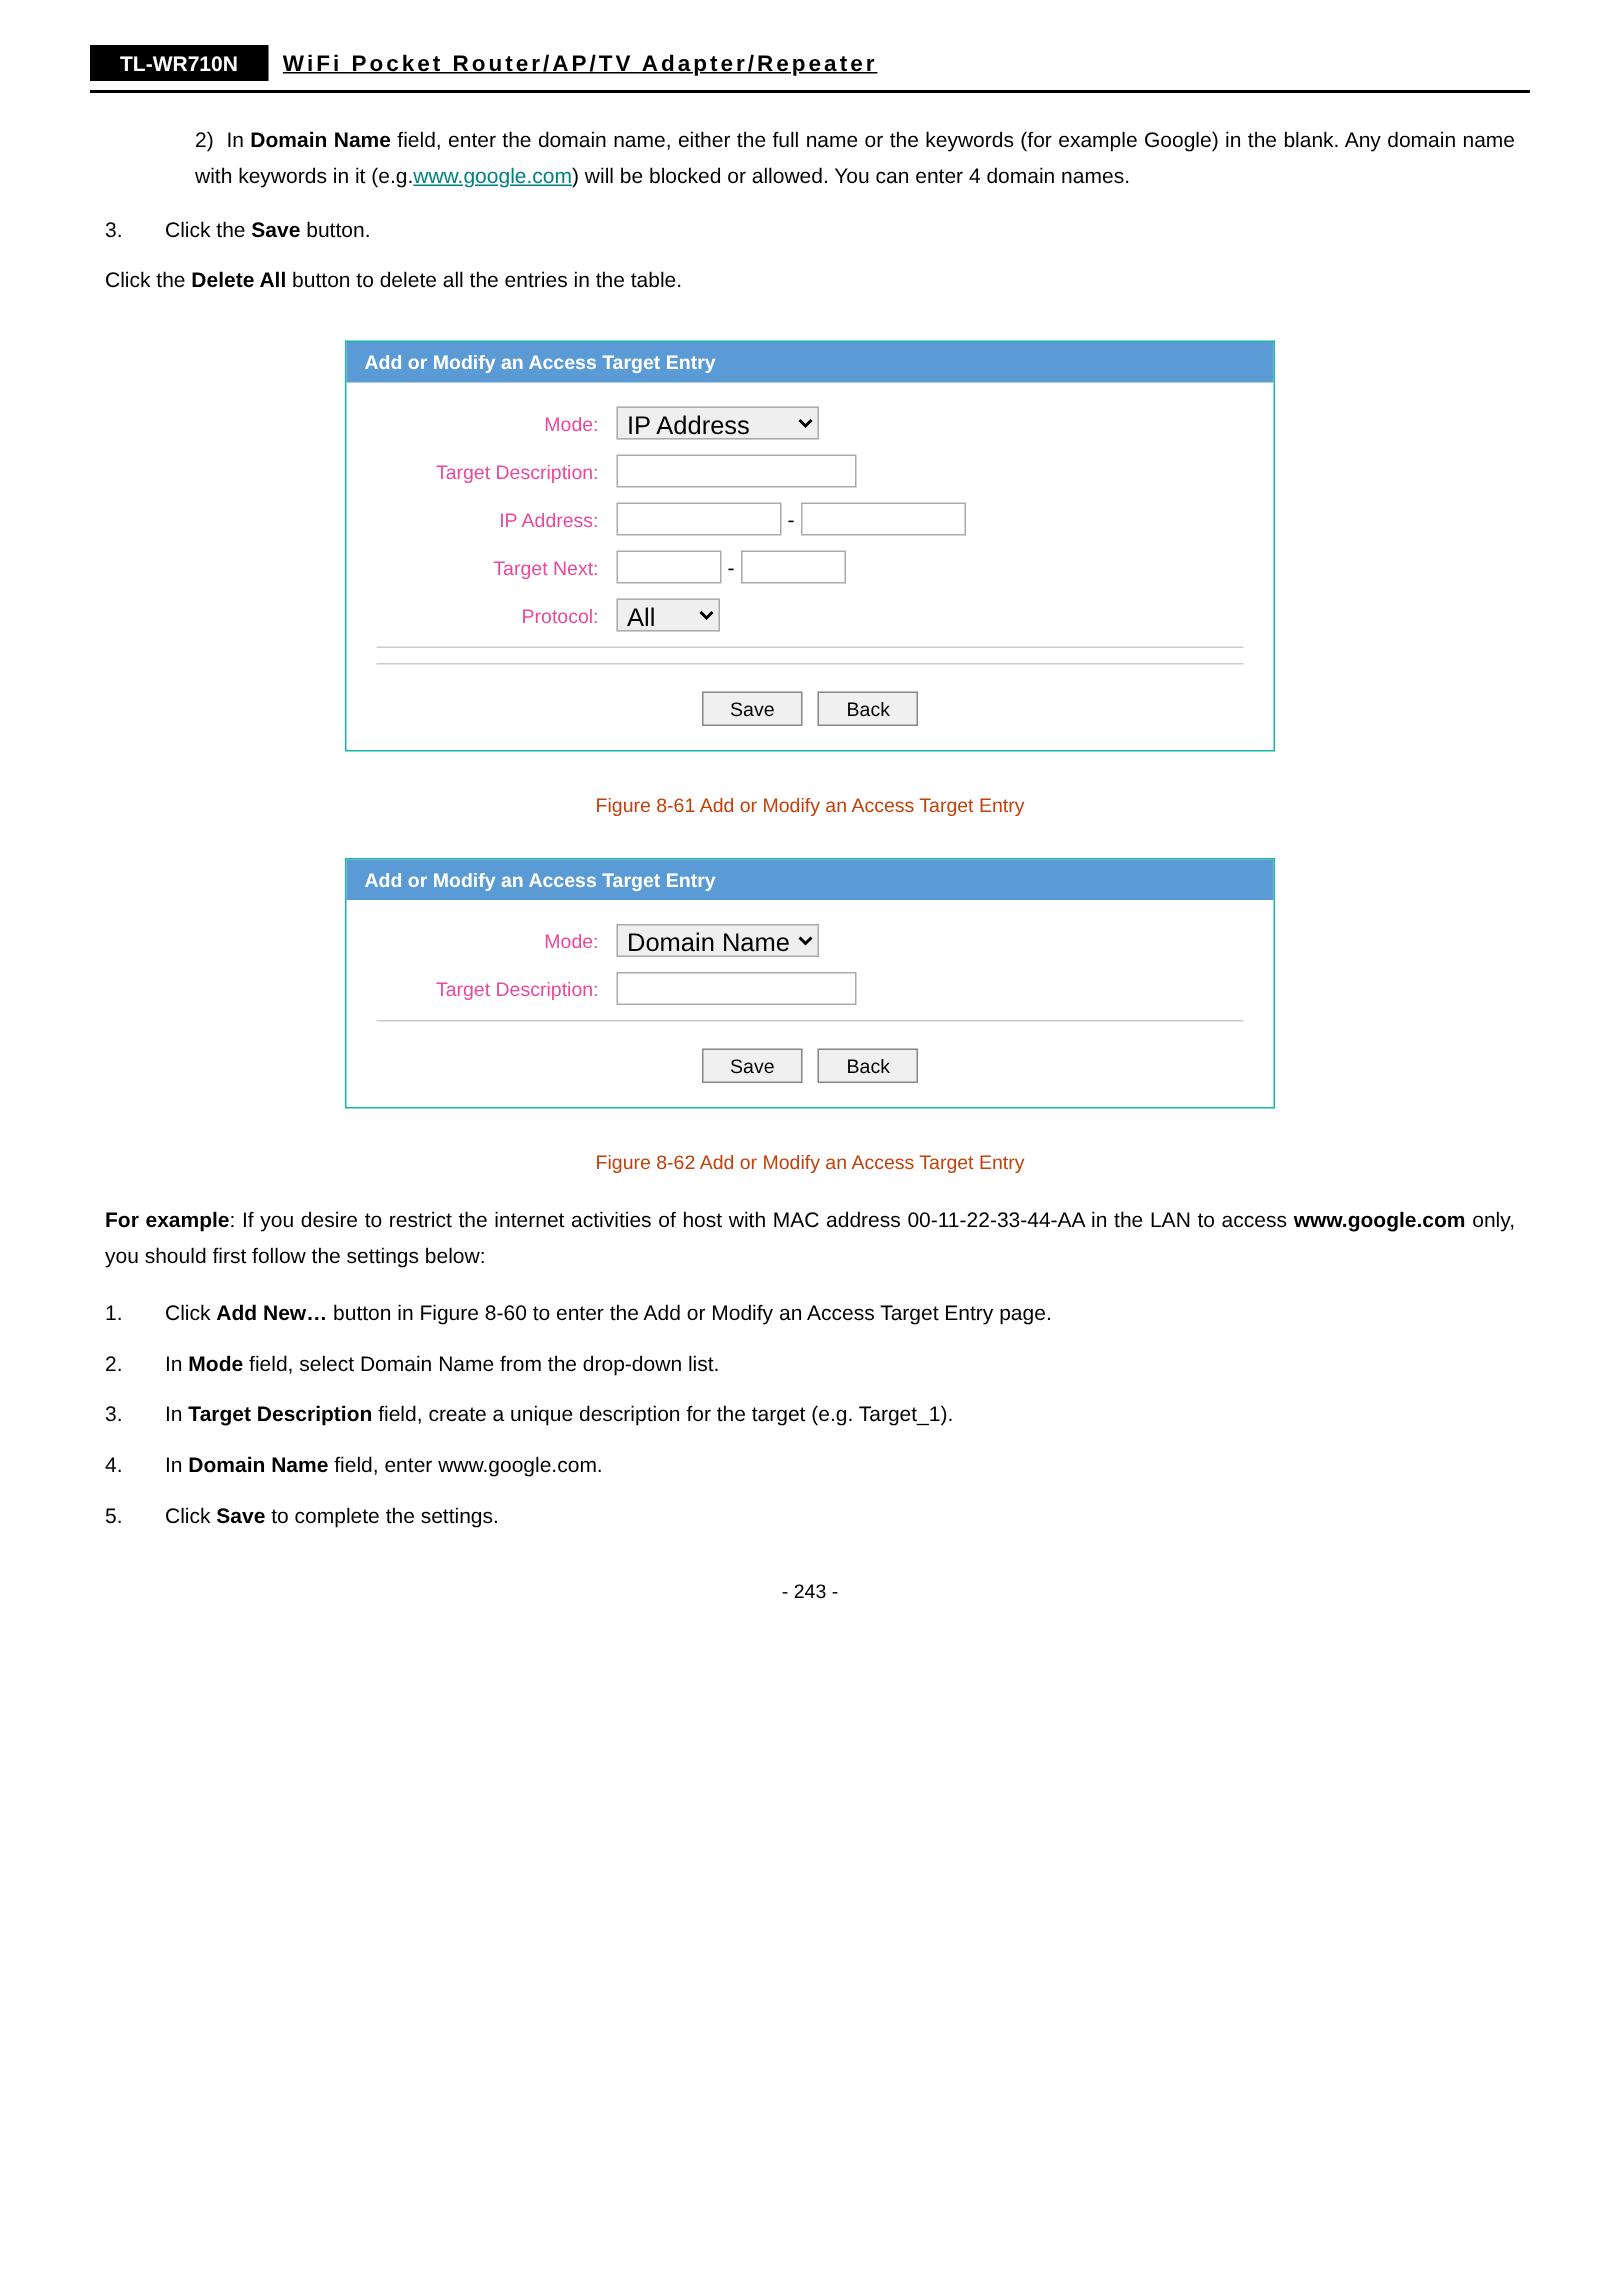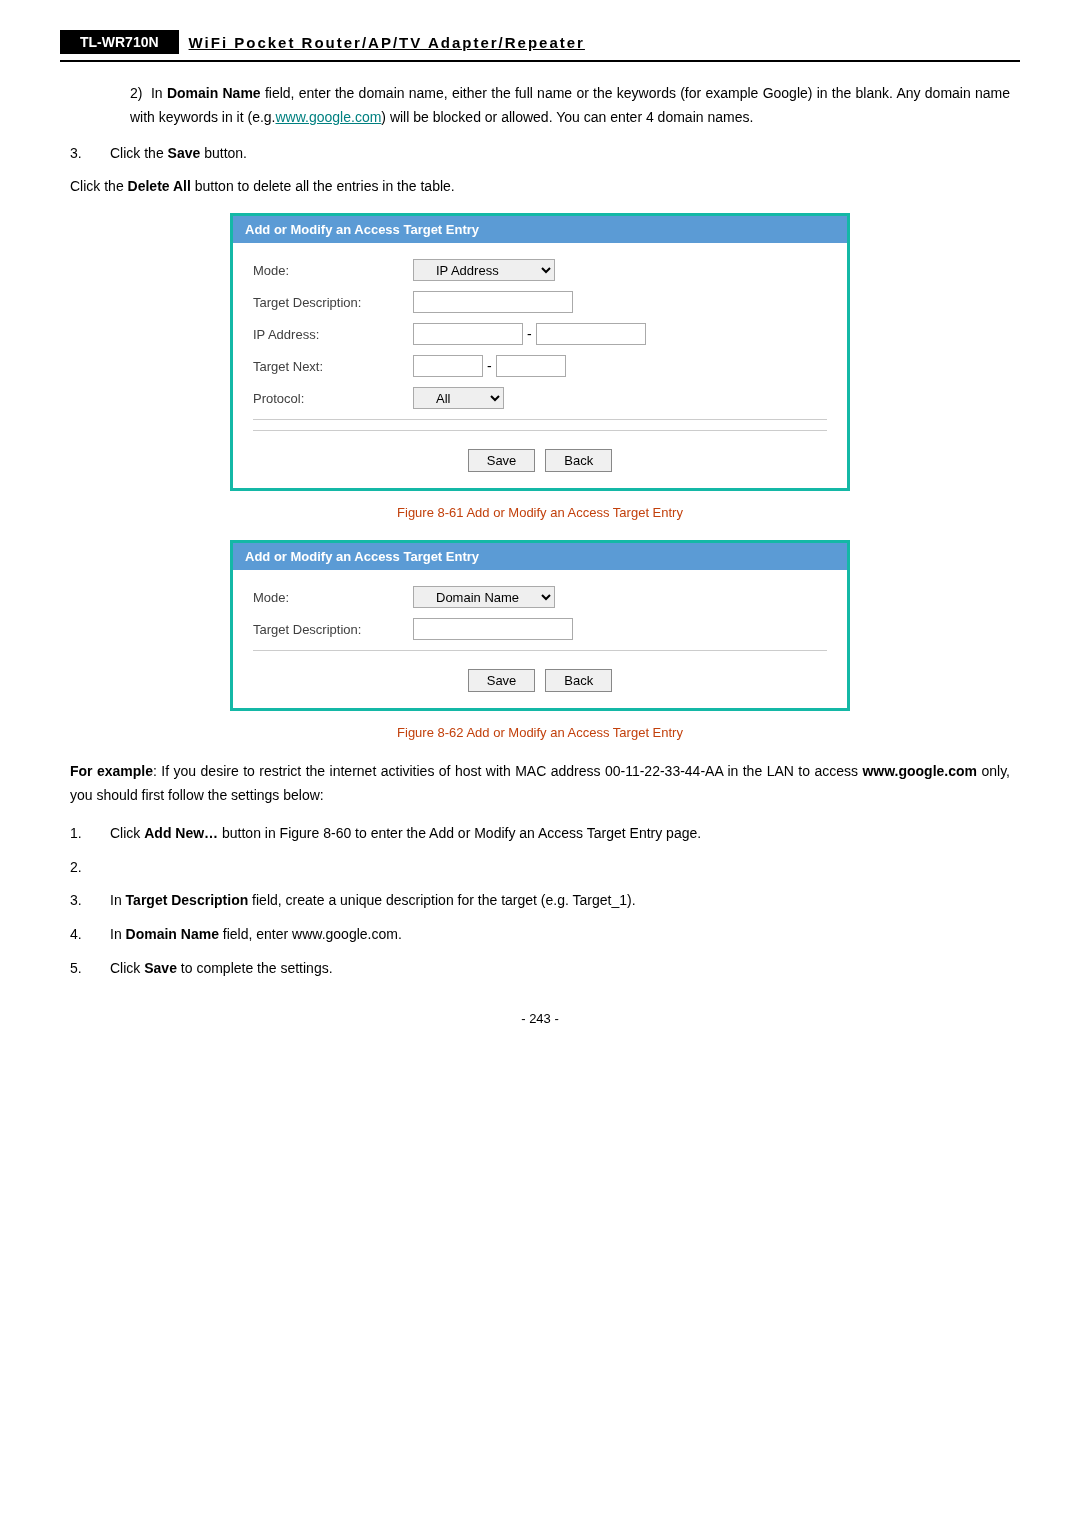--- a/index.html
+++ b/index.html
@@ -50,61 +50,61 @@
       margin-bottom: 10px;
       line-height: 1.7;
     }
     .numbered-item .num {
       min-width: 40px;
     }
 
     a { color: #008080; }
 
     .figure-box {
-      border: 3px solid #14b8a6;
-      margin: 14px auto;
+      border: 1px solid #14b8a6;
+      margin: 28px auto;
       width: 620px;
       padding: 0;
     }
     .figure-title-bar {
       background: #5b9bd5;
       color: #fff;
       font-weight: bold;
       font-size: 13px;
       padding: 6px 12px;
     }
     .figure-body {
       padding: 16px 20px 12px 20px;
     }
     .form-row {
       display: flex;
       align-items: center;
       margin-bottom: 10px;
     }
     .form-label {
-      text-align: left;
+      text-align: right;
       min-width: 160px;
       padding-right: 12px;
       font-size: 13px;
-      color: #404040;
+      color: #ec4899;
     }
     .form-label.bold {
       font-weight: bold;
     }
     .form-input {
       font-size: 12px;
       border: 1px solid #aaa;
       padding: 2px 4px;
       height: 22px;
     }
     .form-input-medium { width: 160px; }
     .form-select {
-      font-size: 13px;
+      font-size: 17px;
       border: 1px solid #aaa;
-      padding: 1px 18px;
+      padding: 1px 2px;
       height: 22px;
     }
     .ip-row {
       display: flex;
       align-items: center;
       gap: 4px;
     }
     .port-row {
       display: flex;
       align-items: center;
@@ -262,20 +262,21 @@
   <div class="para">
     <strong>For example</strong>: If you desire to restrict the internet activities of host with MAC address 00-11-22-33-44-AA in the LAN to access <strong>www.google.com</strong> only, you should first follow the settings below:
   </div>
 
   <div class="numbered-item">
     <span class="num">1.</span>
     <span>Click <strong>Add New…</strong> button in Figure 8-60 to enter the Add or Modify an Access Target Entry page.</span>
   </div>
   <div class="numbered-item">
     <span class="num">2.</span>
+    <span>In <strong>Mode</strong> field, select Domain Name from the drop-down list.</span>
   </div>
   <div class="numbered-item">
     <span class="num">3.</span>
     <span>In <strong>Target Description</strong> field, create a unique description for the target (e.g. Target_1).</span>
   </div>
   <div class="numbered-item">
     <span class="num">4.</span>
     <span>In <strong>Domain Name</strong> field, enter www.google.com.</span>
   </div>
   <div class="numbered-item">

